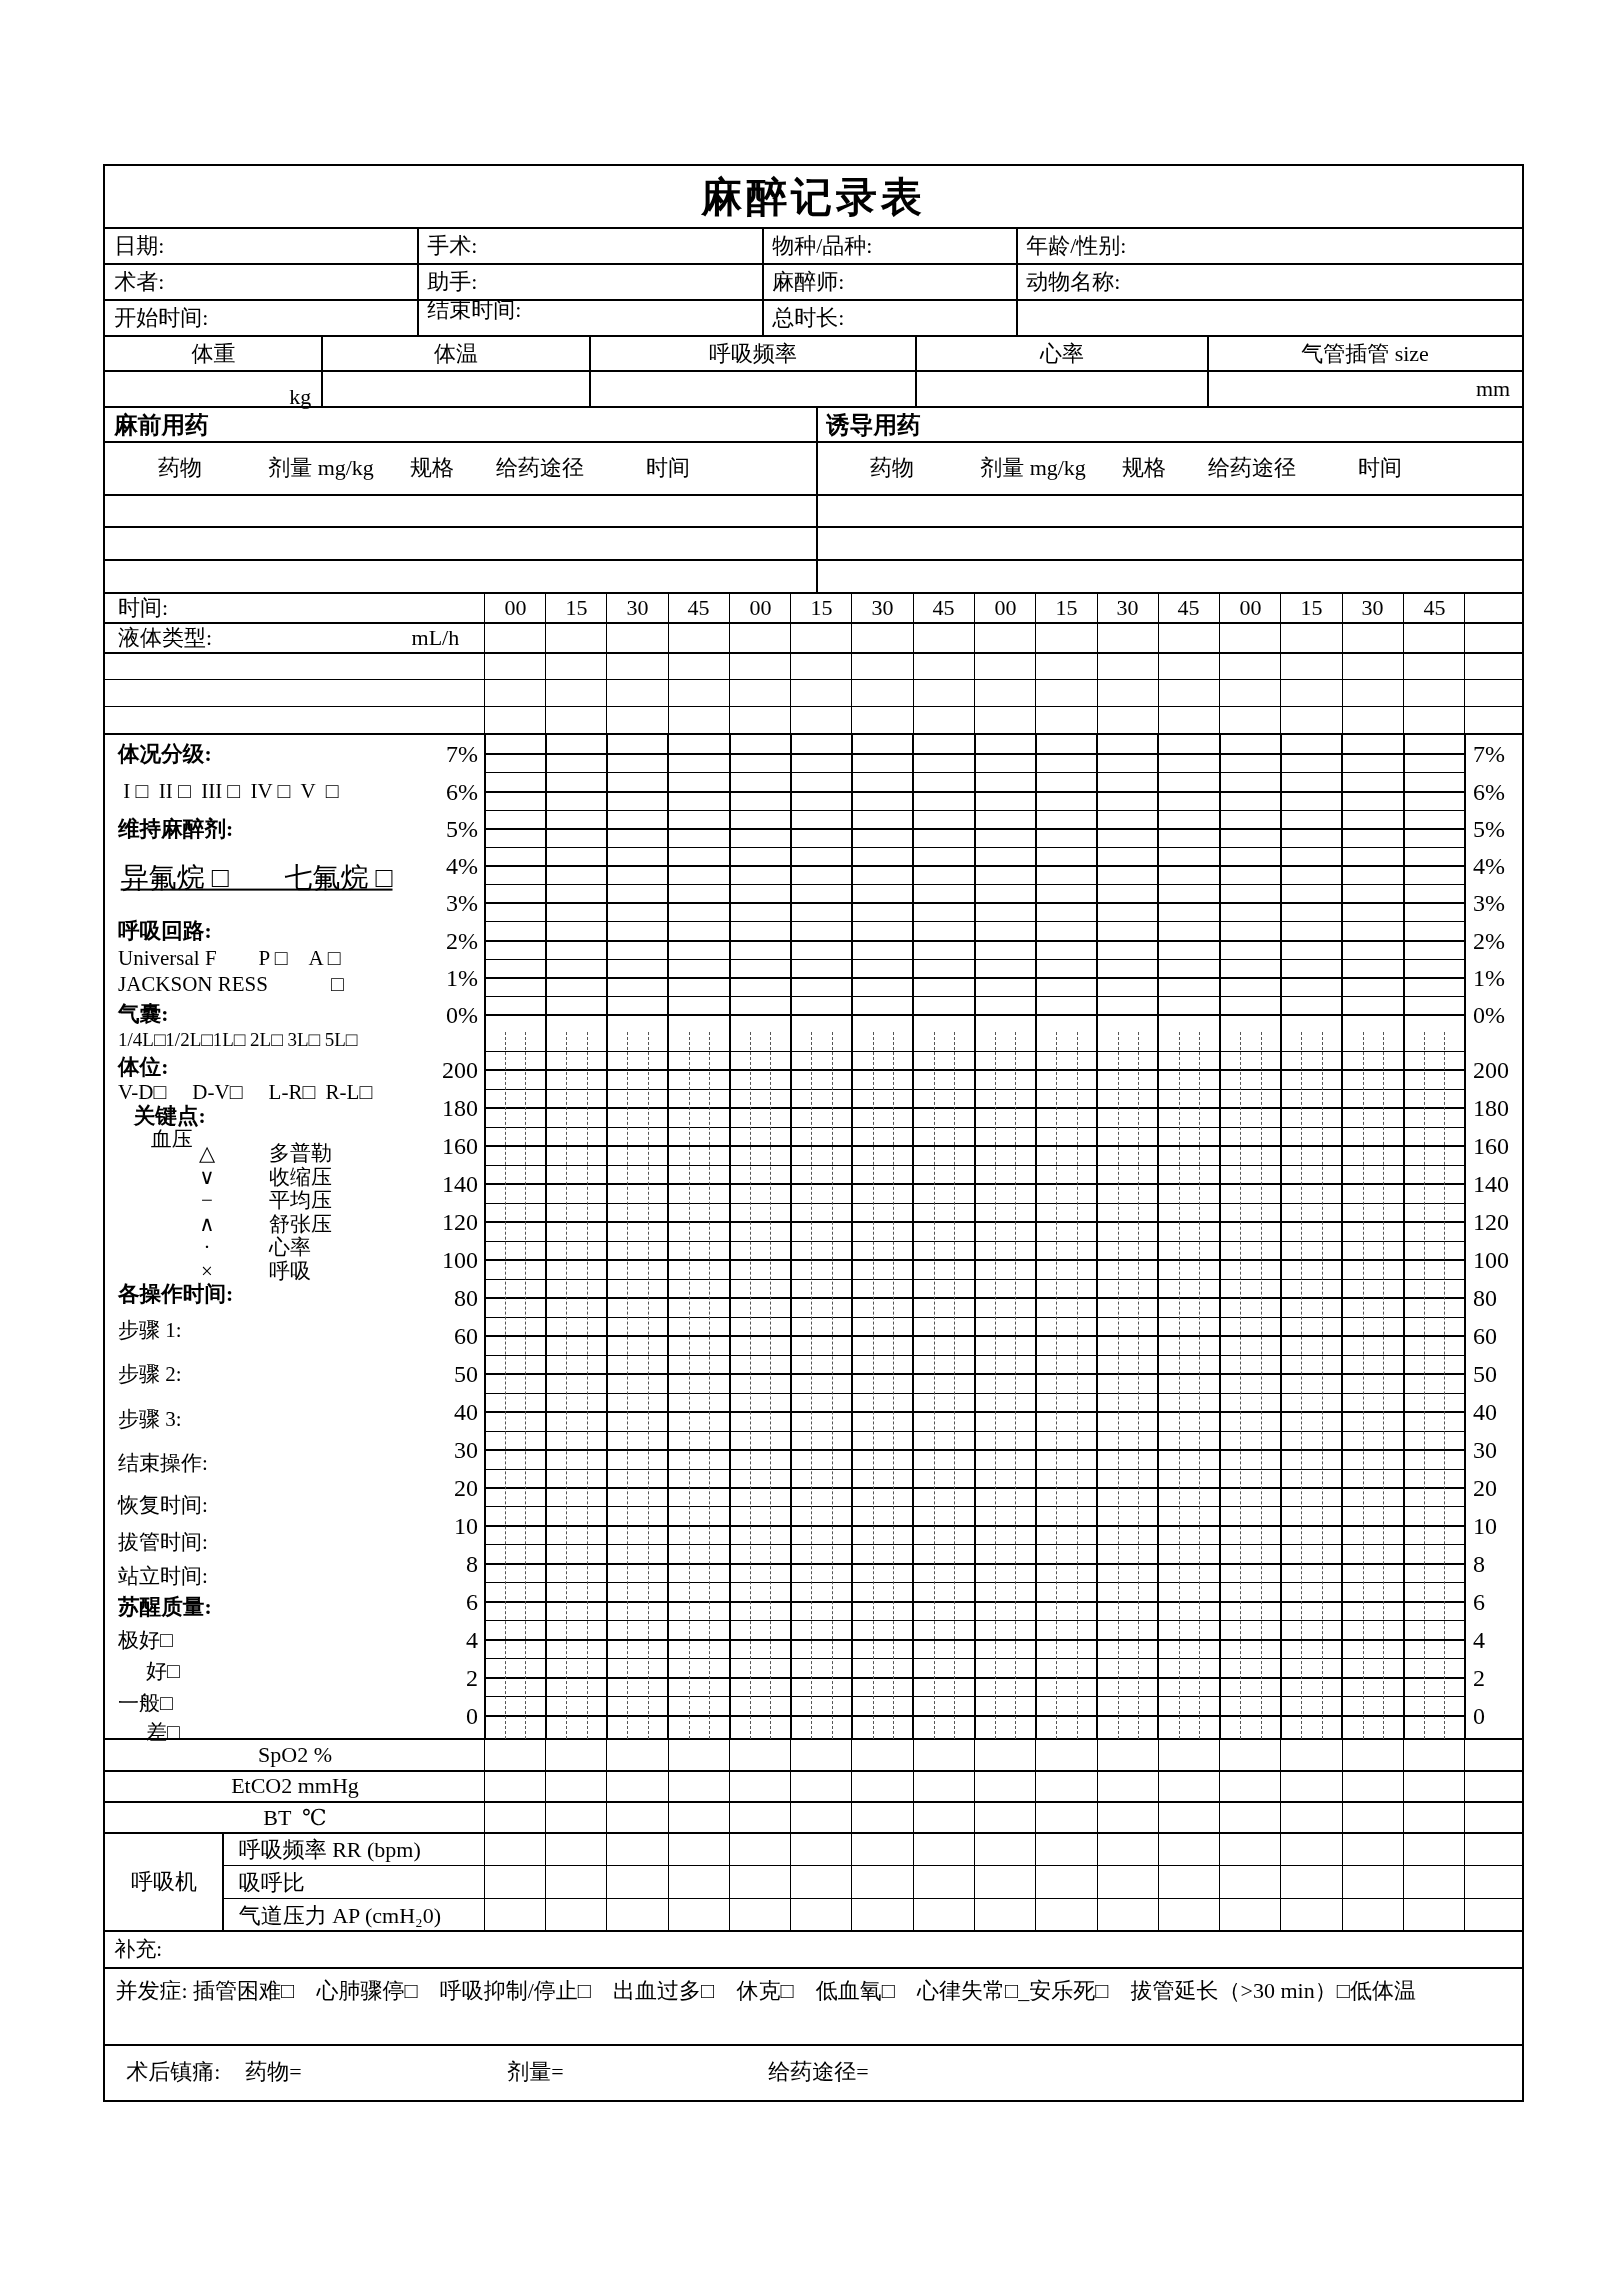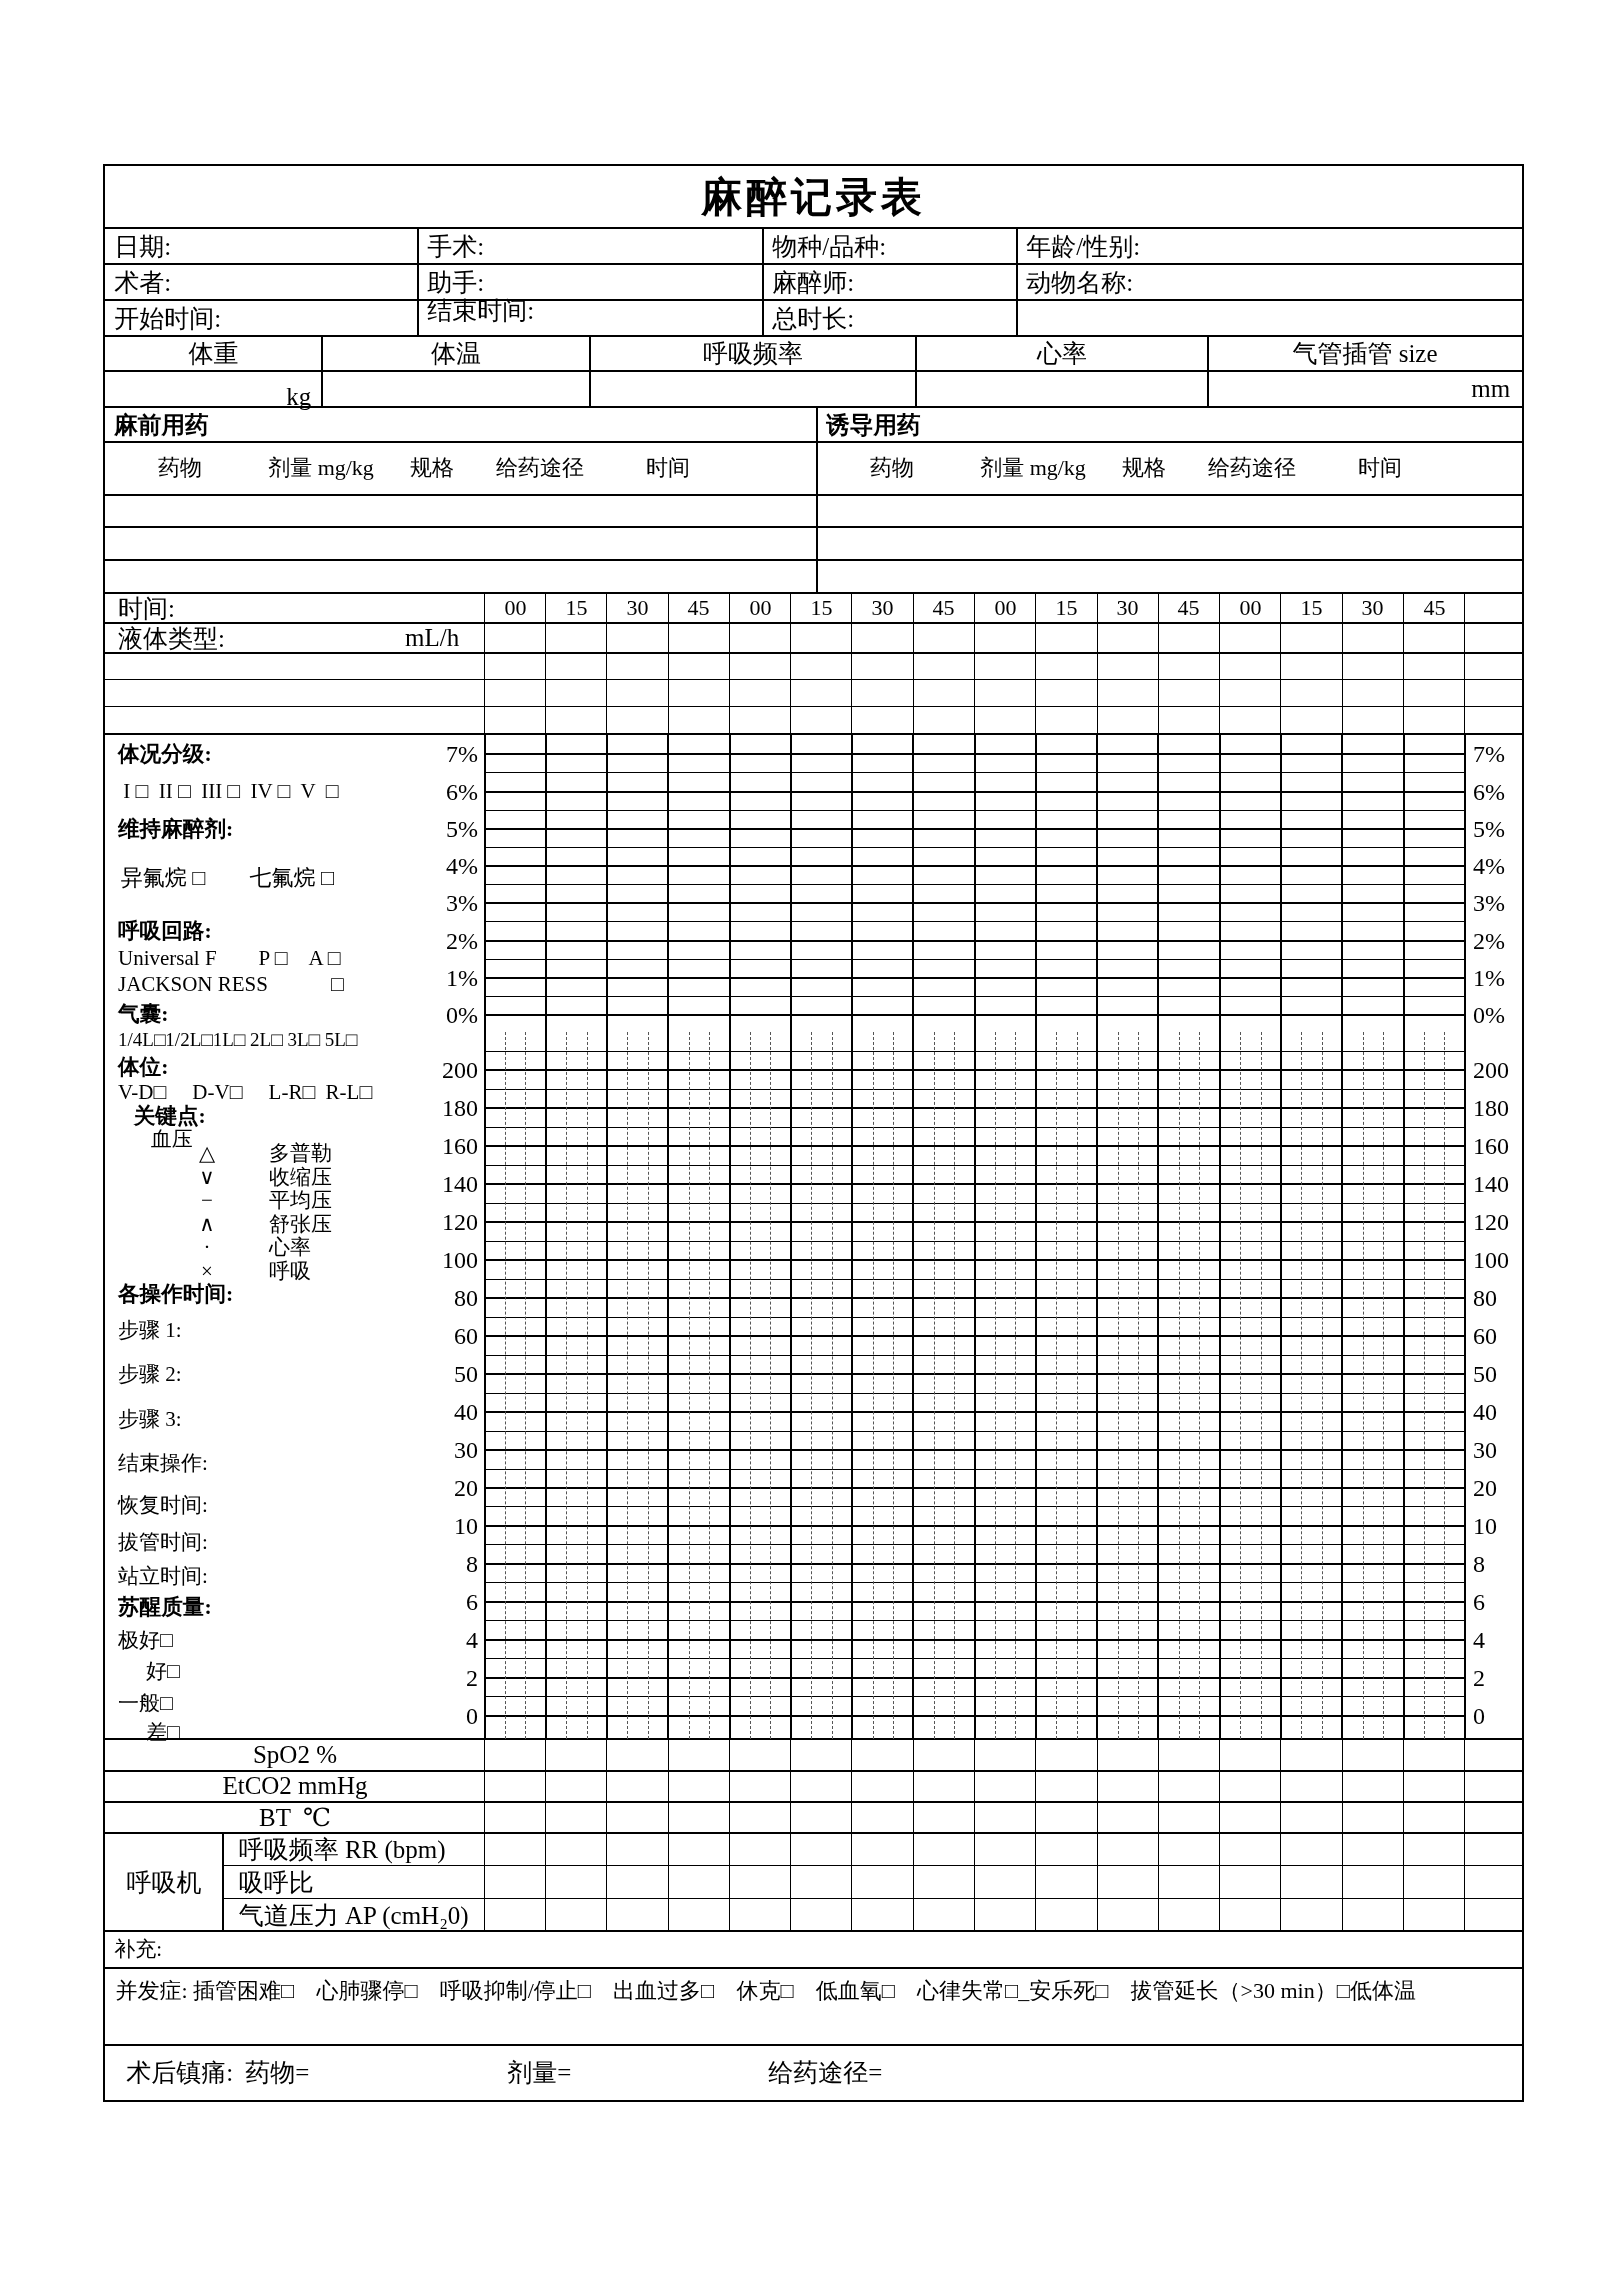--- a/index.html
+++ b/index.html
@@ -5,33 +5,33 @@
   html,body{margin:0;padding:0;background:#888;}
   .page{position:relative;width:1623px;height:2295px;background:#fff;
         font-family:"Liberation Serif","DejaVu Serif",serif;color:#000;overflow:hidden;}
   .form{position:absolute;left:103px;top:164px;width:1417px;height:1934px;
         border:2.6px solid #000;box-sizing:content-box;}
   .abs{position:absolute;}
   .hl{position:absolute;background:#000;}
   .vl{position:absolute;background:#000;}
   .dash{position:absolute;border-left:1.3px dashed #555;width:0;}
   .cell{position:absolute;display:flex;align-items:center;padding-left:9.2px;
-        font-size:25px;box-sizing:border-box;white-space:pre;}
+        font-size:22px;box-sizing:border-box;white-space:pre;}
   .center{justify-content:center;padding-left:0;}
   .right{justify-content:flex-end;padding-right:11.8px;padding-left:0;}
   .title{position:absolute;left:0;top:0;width:100%;height:62px;display:flex;
          align-items:center;justify-content:center;font-size:41px;font-weight:bold;
          font-family:"DejaVu Sans","Liberation Sans",sans-serif;letter-spacing:3.9px;}
   .dsec{font-size:23.6px;font-weight:bold;}
   .tcell{position:absolute;display:flex;align-items:center;justify-content:center;
          font-size:22px;box-sizing:border-box;}
   .sb{position:absolute;transform:translateY(-50%);white-space:pre;line-height:1.1;}
   .sb-b{font-weight:bold;font-size:21.6px;}
   .sb-n{font-size:21px;}
-  .sb-big{font-size:22px;}
+  .sb-big{font-size:28px;text-decoration:underline;}
   .sb-s{font-size:19px;}
   .scl{position:absolute;transform:translateY(-50%);font-size:24px;white-space:nowrap;}
   .scl.l{text-align:right;width:85px;}
   .comp{position:absolute;font-size:22px;white-space:pre-wrap;line-height:1.6;}
 </style>
 </head>
 <body>
 
 <div class="page">
   <div class="form">

